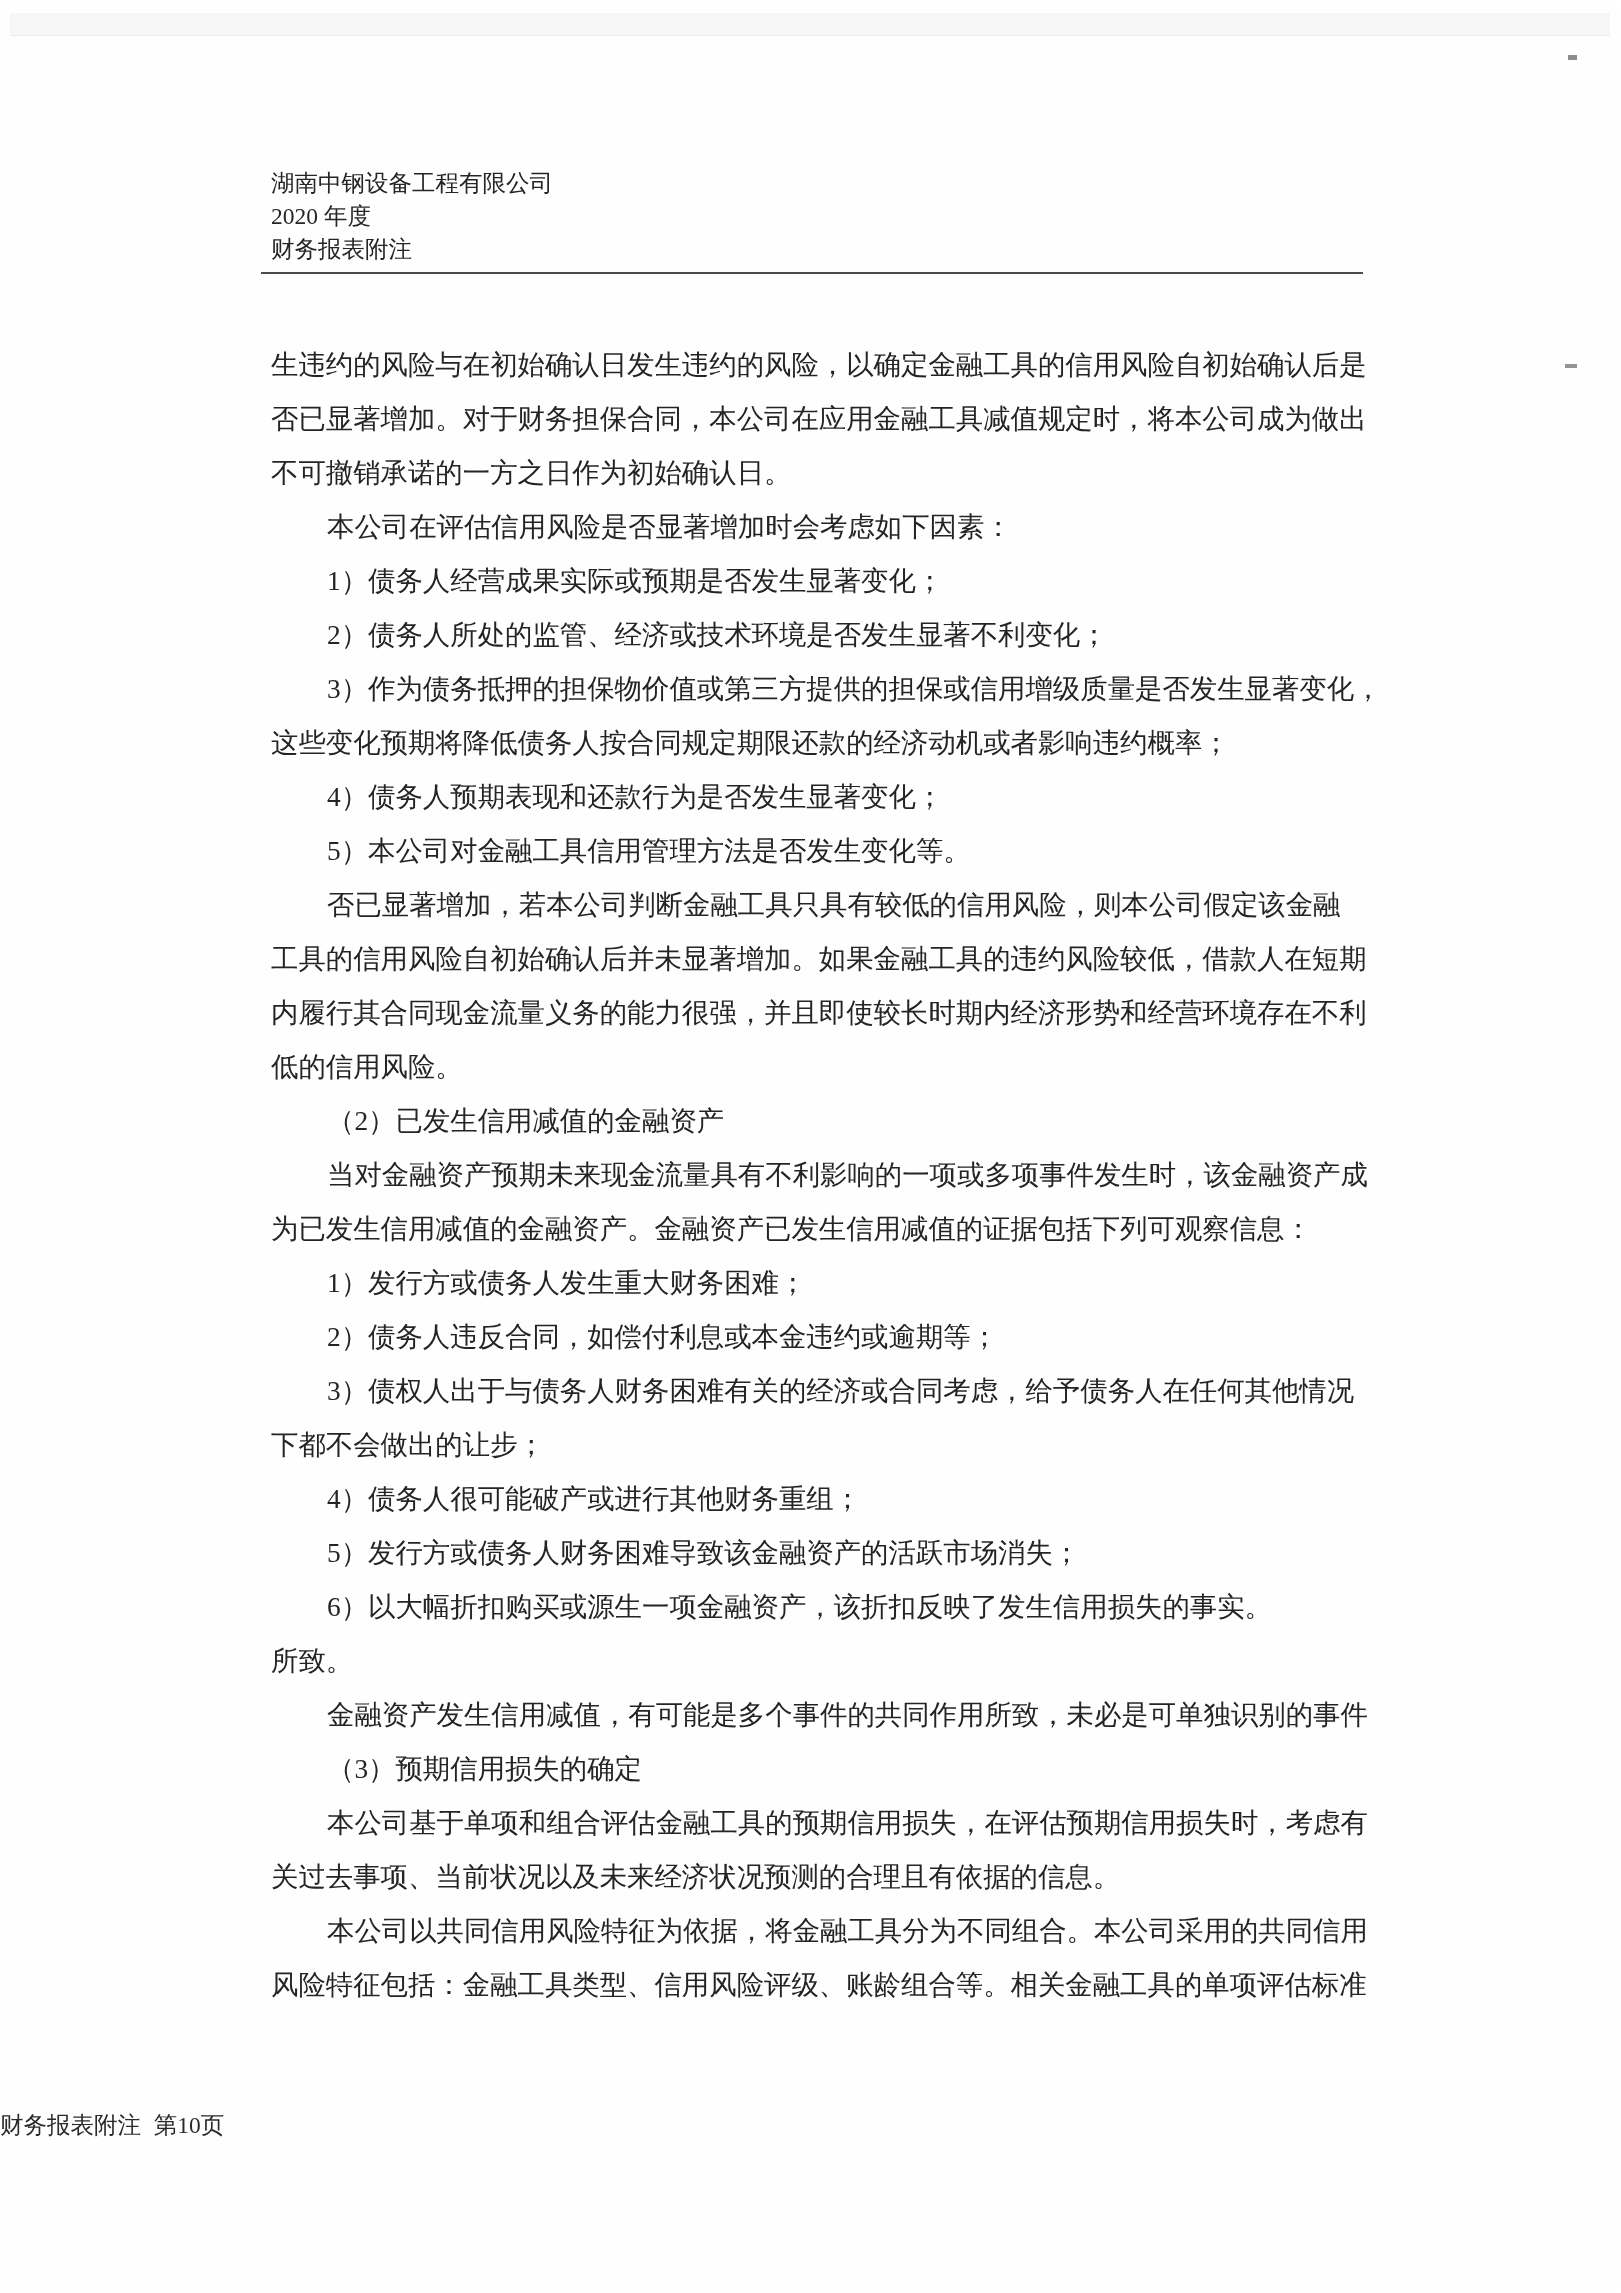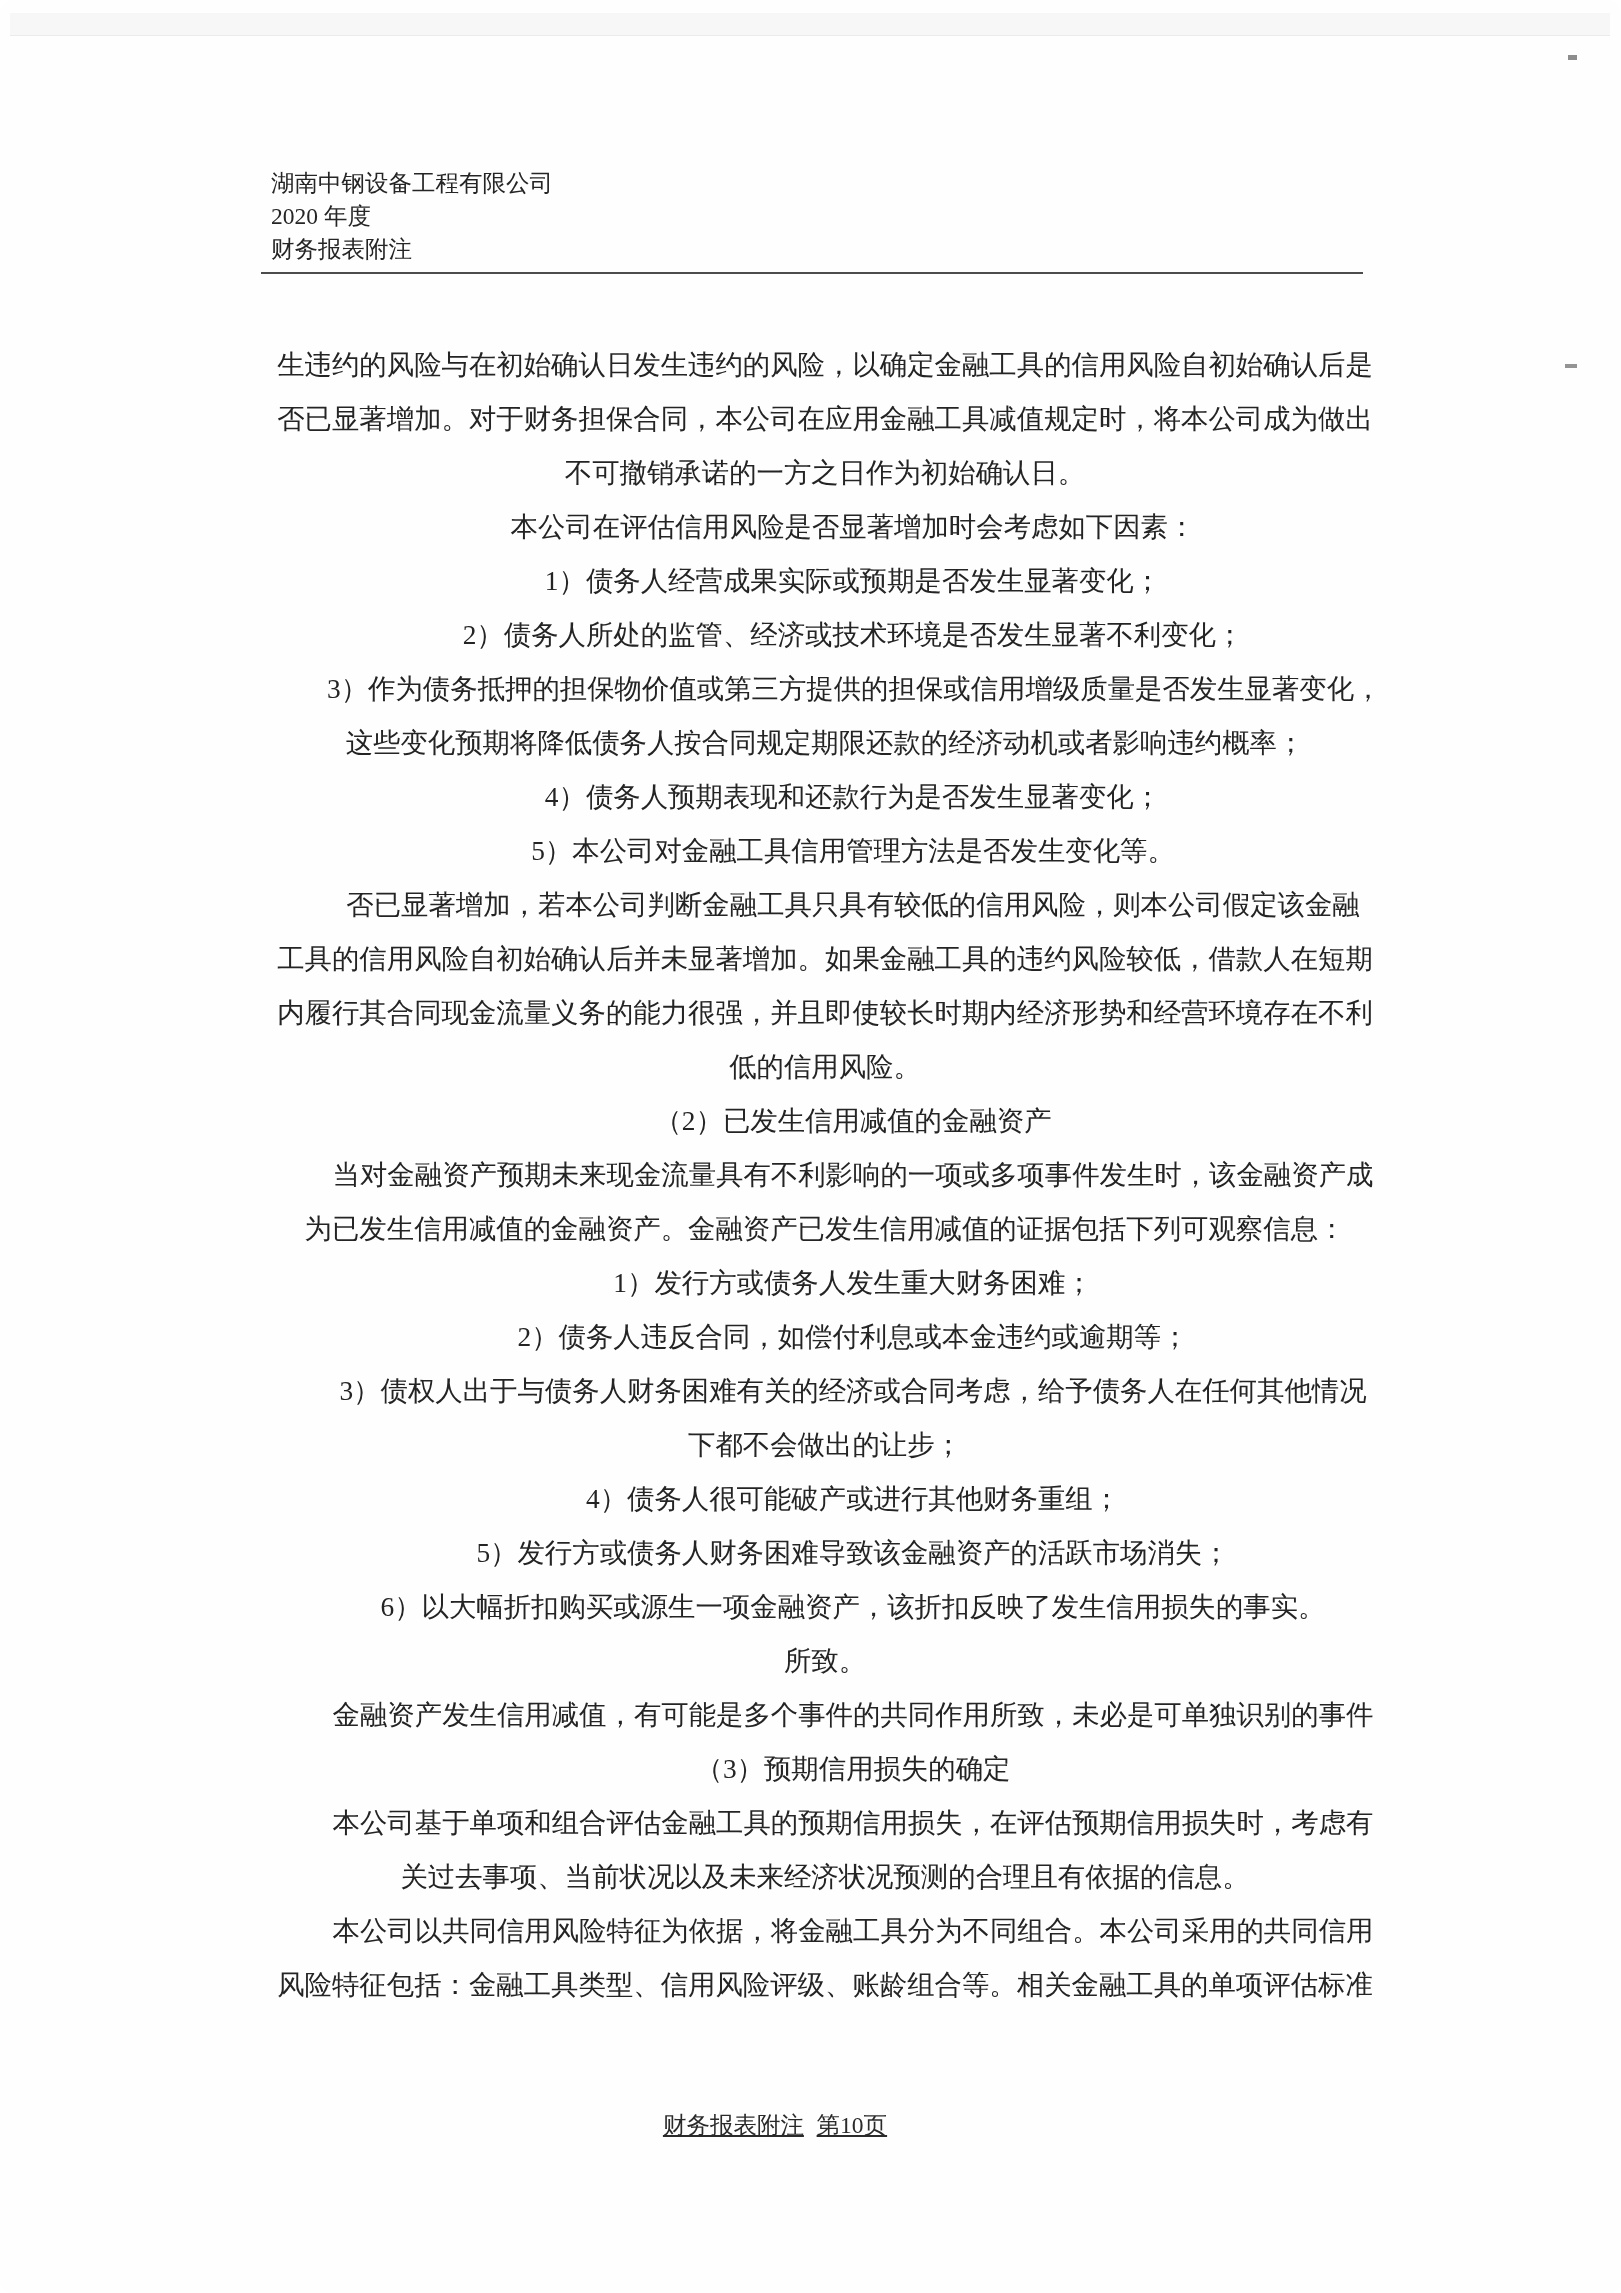--- a/index.html
+++ b/index.html
@@ -62,39 +62,36 @@
     background: #4c4c4c;
   }
   .doc-body {
     position: absolute;
     left: 271px;
     top: 338px;
     width: 1108px;
     font-size: 27.4px;
     line-height: 54px;
     color: #242424;
-    text-align: center;
   }
   .tline {
     white-space: nowrap;
   }
   .tline.ind {
     text-indent: 56px;
   }
   .doc-footer {
     position: absolute;
     left: 0;
     top: 2109px;
     width: 1621px;
     box-sizing: border-box;
     padding-right: 71px;
-    text-align: center;
     font-size: 23.5px;
     color: #2a2a2a;
-    text-decoration: underline;
   }
   .doc-footer .gap {
     display: inline-block;
     width: 12.7px;
   }
 </style>
 </head>
 <body>
 
 <div class="page">

